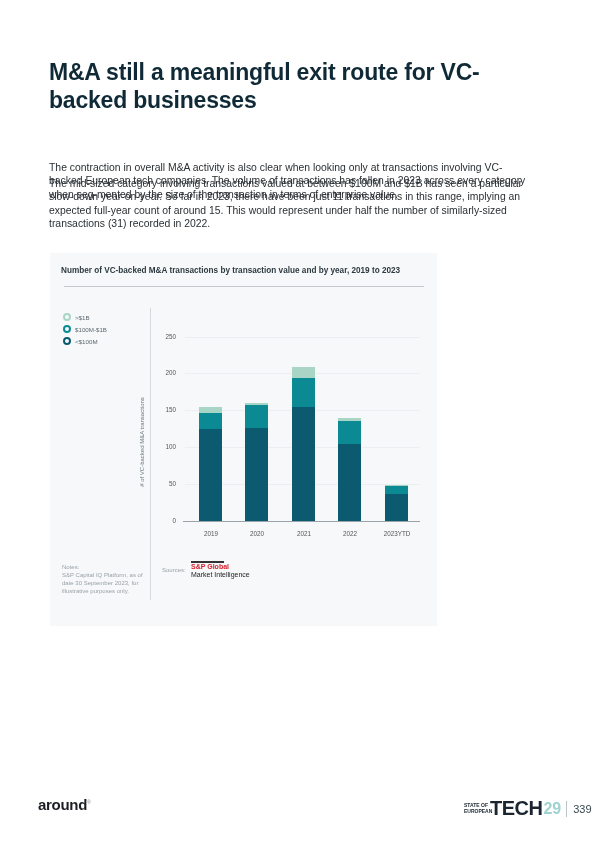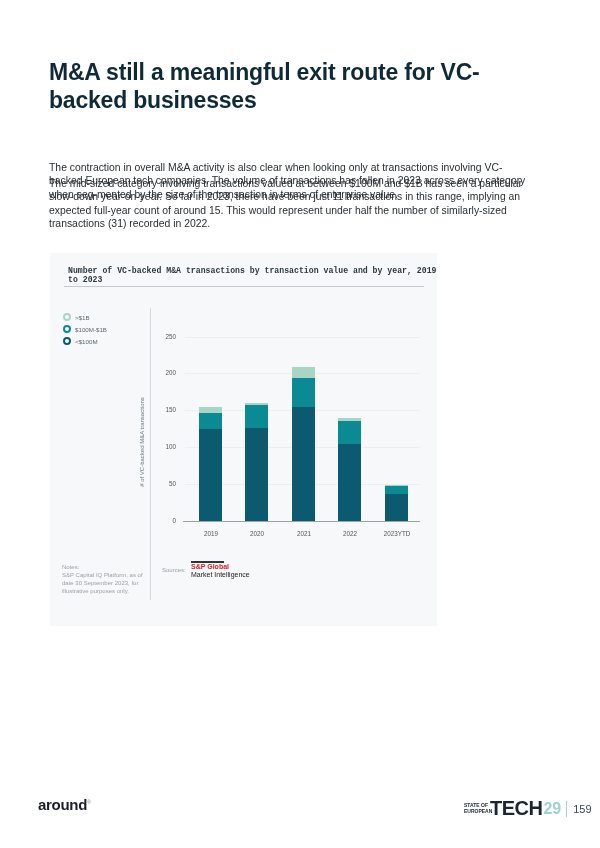--- a/index.html
+++ b/index.html
@@ -2,21 +2,21 @@
 <html><head>
 <meta charset="utf-8">
 <style>
   html,body{margin:0;padding:0;background:#ffffff;}
   body{width:600px;height:848px;position:relative;overflow:hidden;font-family:"DejaVu Sans","Liberation Sans",sans-serif;color:#1f2a2e;}
   .title{position:absolute;left:49px;top:58px;width:480px;font-family:"Liberation Sans",sans-serif;font-weight:bold;font-size:23px;line-height:28px;color:#0f2a36;letter-spacing:-0.2px;}
   .para{position:absolute;left:49px;width:480px;font-family:"Liberation Sans",sans-serif;font-size:10.4px;line-height:13.3px;color:#2a2f33;}
   .p1{top:125px;margin-top:36px;}
   .p2{top:177px;}
   .panel{position:absolute;left:50px;top:253px;width:387px;height:373px;background:#f6f8fa;}
-  .chart-title{position:absolute;left:18px;top:13px;font-family:Liberation Mono, monospace;font-weight:bold;font-size:8.2px;color:#2d3a40;}
+  .chart-title{position:absolute;left:11px;top:13px;font-family:Liberation Sans, sans-serif;font-weight:bold;font-size:8.2px;color:#2d3a40;}
   .hr{position:absolute;left:14px;top:33px;width:360px;height:1px;background:#c3c9cc;}
   .vr{position:absolute;left:100px;top:55px;width:1px;height:292px;background:#d6dadc;}
   .legend{position:absolute;left:13px;top:58px;}
   .legend-item{display:flex;align-items:center;height:12px;font-family:"Liberation Sans",sans-serif;font-size:6.2px;color:#5d6a70;}
   .dot{width:4px;height:4px;border-radius:50%;border:2px solid #000;margin-right:4px;background:#f6f8fa;}
   .plot{position:absolute;left:0;top:0;width:387px;height:373px;}
   .ytick{position:absolute;font-family:"Liberation Sans",sans-serif;font-size:6.3px;color:#555;width:20px;text-align:right;}
   .grid{position:absolute;left:135px;width:235px;height:1px;background:#eceff1;}
   .axis{position:absolute;left:133px;top:268px;width:237px;height:1px;background:#9aa3a8;}
   .ylabel{position:absolute;left:92px;top:186px;transform:rotate(-90deg);transform-origin:center;font-family:"Liberation Sans",sans-serif;font-size:6px;color:#6b767b;white-space:nowrap;width:130px;margin-left:-65px;text-align:center;}
@@ -124,14 +124,14 @@
 
 <div class="footer-logo"><span>around</span><sup>®</sup></div>
 <div class="footer-brand">
   <div class="sot">
     <div>STATE OF</div>
     <div>EUROPEAN</div>
   </div>
   <span class="tech">TECH</span>
   <span class="yr">29</span>
   <span class="sep"></span>
-  <span class="pg">159</span>
+  <span class="pg">339</span>
 </div>
 
 </body></html>

